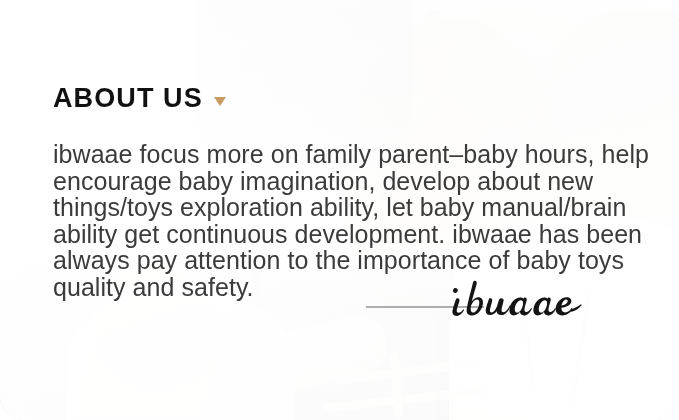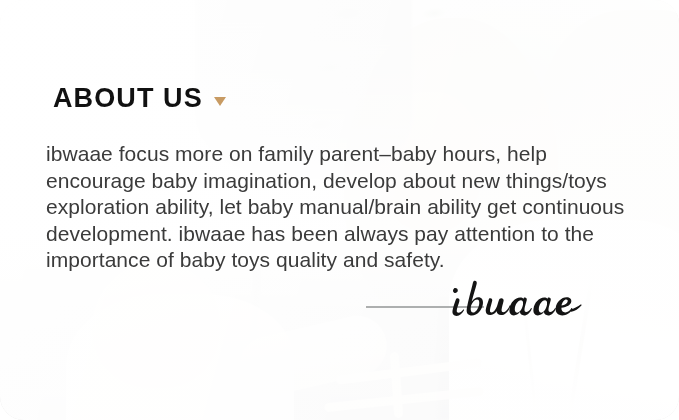--- a/index.html
+++ b/index.html
@@ -196,25 +196,25 @@
     height: 0;
     margin-left: 11px;
     margin-top: 6px;
     border-left: 6px solid transparent;
     border-right: 6px solid transparent;
     border-top: 9px solid #c89b63;
   }
 
   .about-body {
     position: absolute;
-    left: 46px;
+    left: 53px;
     top: 141px;
     width: 600px;
     margin: 0;
-    font-size: 21px;
+    font-size: 25px;
     line-height: 26.5px;
     color: #3b3b3b;
     letter-spacing: .05px;
   }
 
   .logo-group {
     position: absolute;
     left: 366px;
     top: 278px;
     width: 252px;

